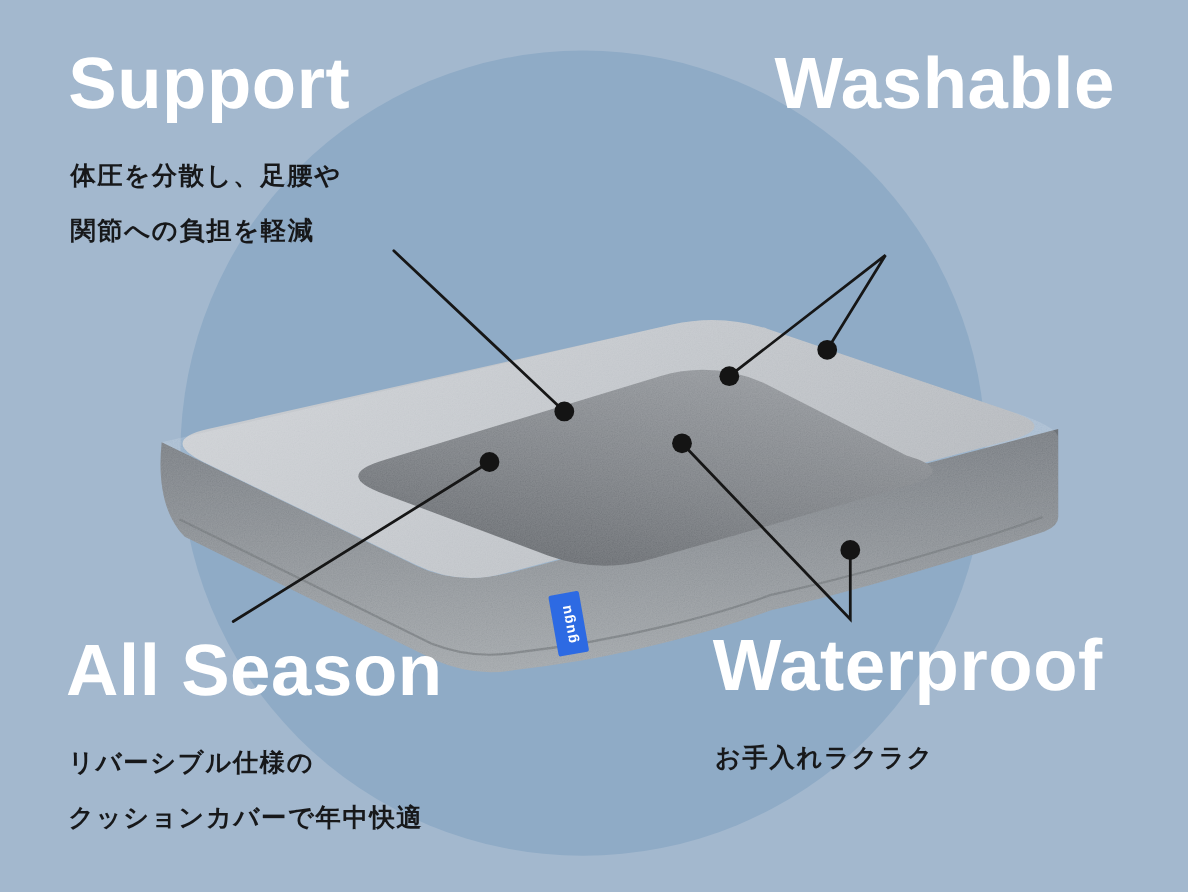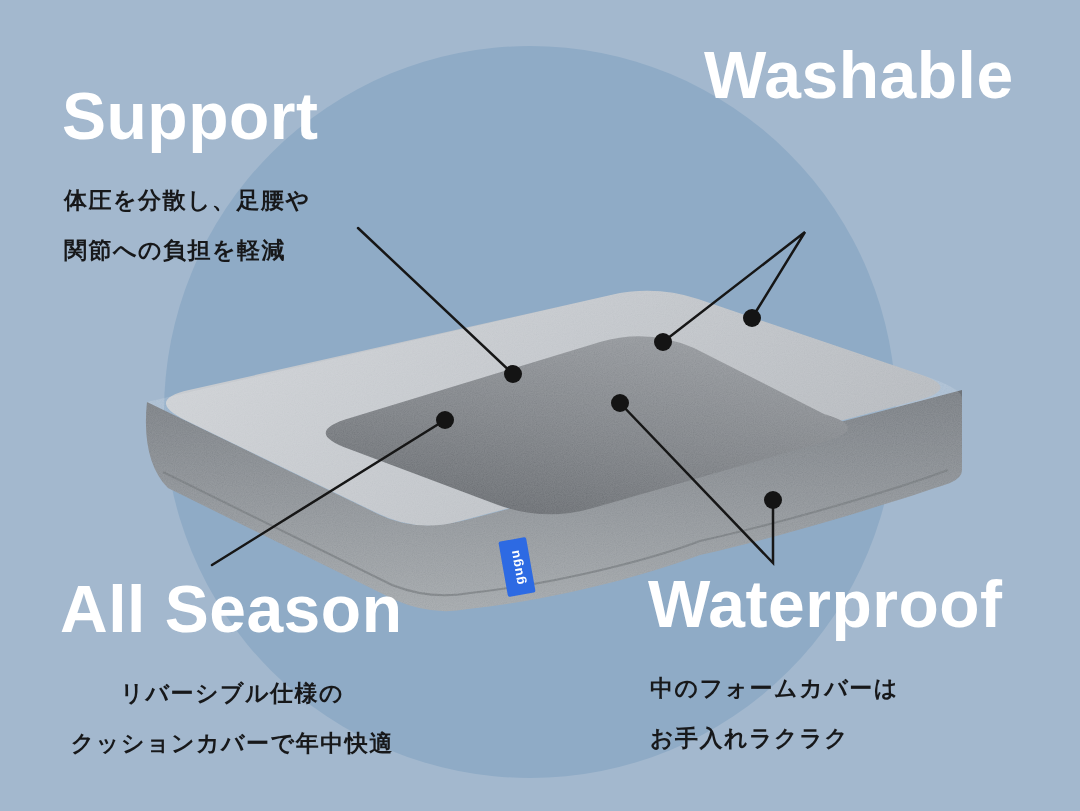--- a/index.html
+++ b/index.html
@@ -15,23 +15,23 @@
   svg.bed{position:absolute;left:0;top:0;}
   .feature{position:absolute;z-index:5;}
   .feature h2{
     margin:0;font-size:66px;line-height:66px;font-weight:700;color:#ffffff;
     letter-spacing:0.5px;white-space:nowrap;
   }
   .feature .desc{
     margin:26px 0 0 2px;font-size:23px;line-height:50px;font-weight:700;
     color:#17181a;letter-spacing:1.5px;white-space:nowrap;
   }
-  .f-support{left:62px;top:42px;margin-top:41px;}
+  .f-support{left:62px;top:42px;}
   .f-washable{left:704px;top:42px;}
-  .f-allseason{left:60px;top:576px;text-align:center;}
+  .f-allseason{left:60px;top:576px;}
   .f-waterproof{left:648px;top:571px;}
   .tag-text{
     font-family:"Liberation Sans","DejaVu Sans",sans-serif;
     font-size:13px;font-weight:700;fill:#ffffff;letter-spacing:1px;
   }
 </style>
 </head>
 <body>
 
 <div class="canvas">
@@ -136,18 +136,17 @@
     <h2>All Season</h2>
     <div class="desc">
       <div>リバーシブル仕様の</div>
       <div>クッションカバーで年中快適</div>
     </div>
   </div>
 
   <div class="feature f-waterproof">
     <h2>Waterproof</h2>
     <div class="desc">
-      <div>中のフォームカバーは</div>
       <div>お手入れラクラク</div>
     </div>
   </div>
 
 </div>
 
 </body></html>

